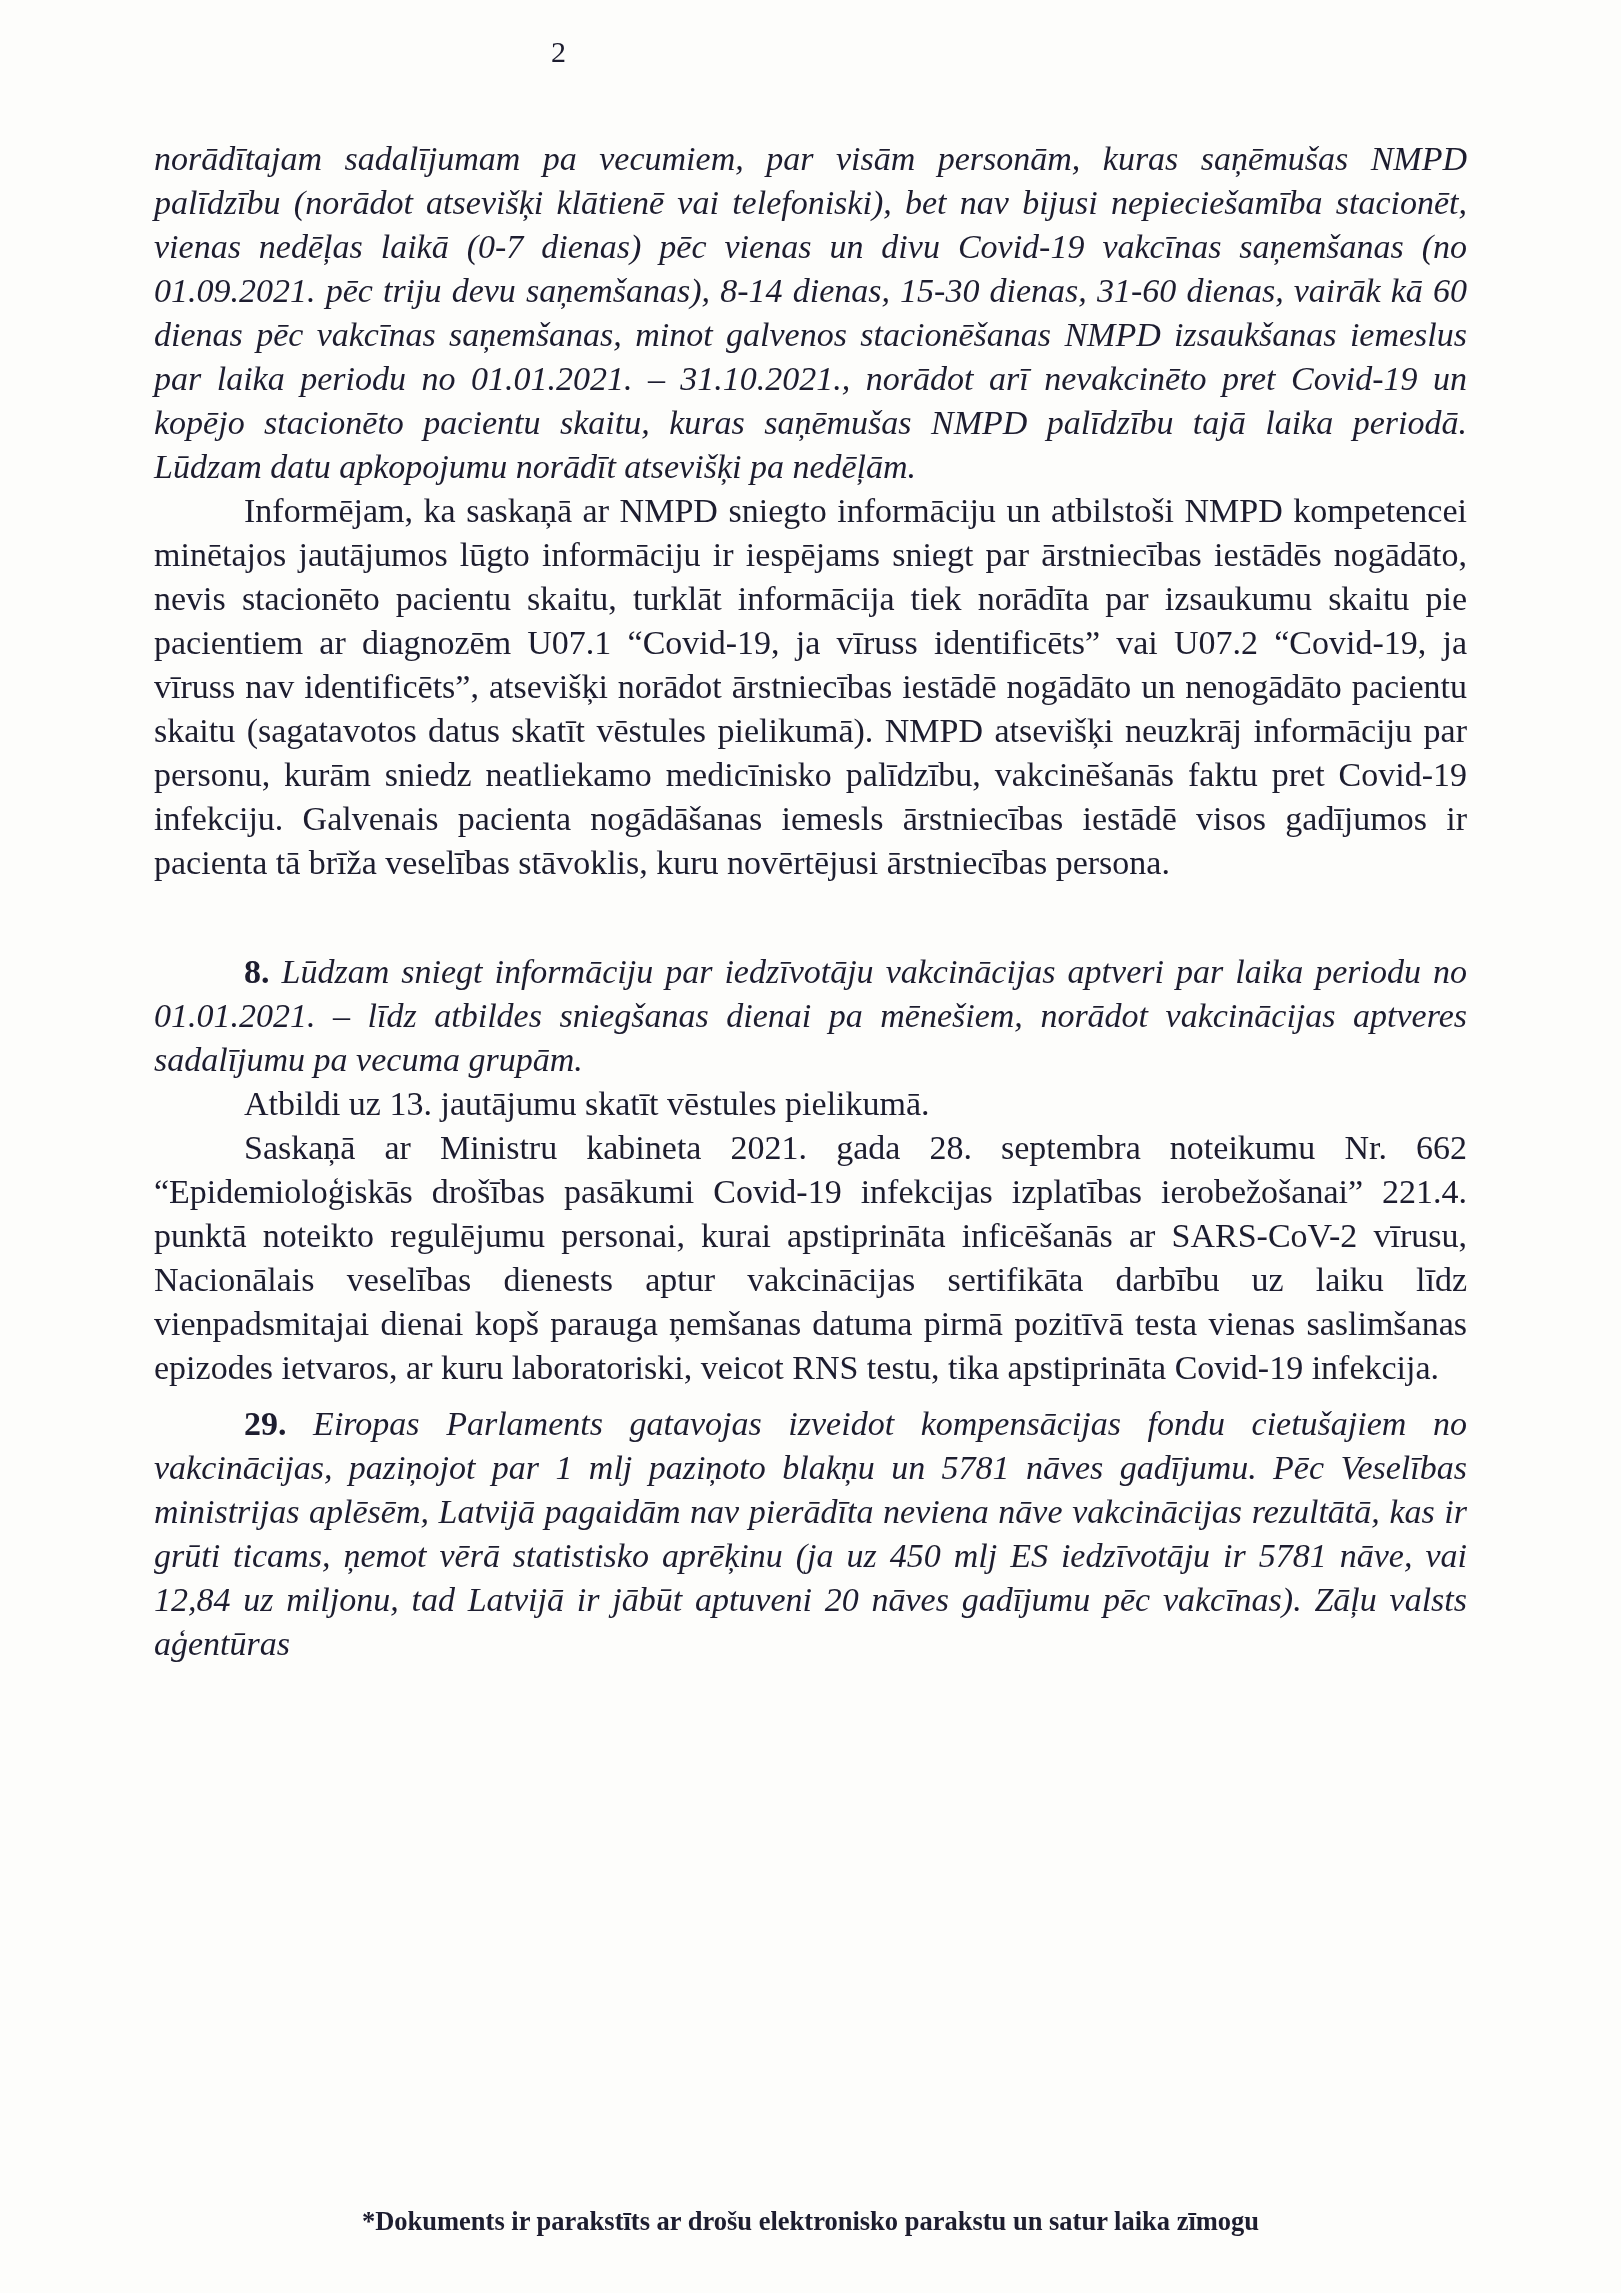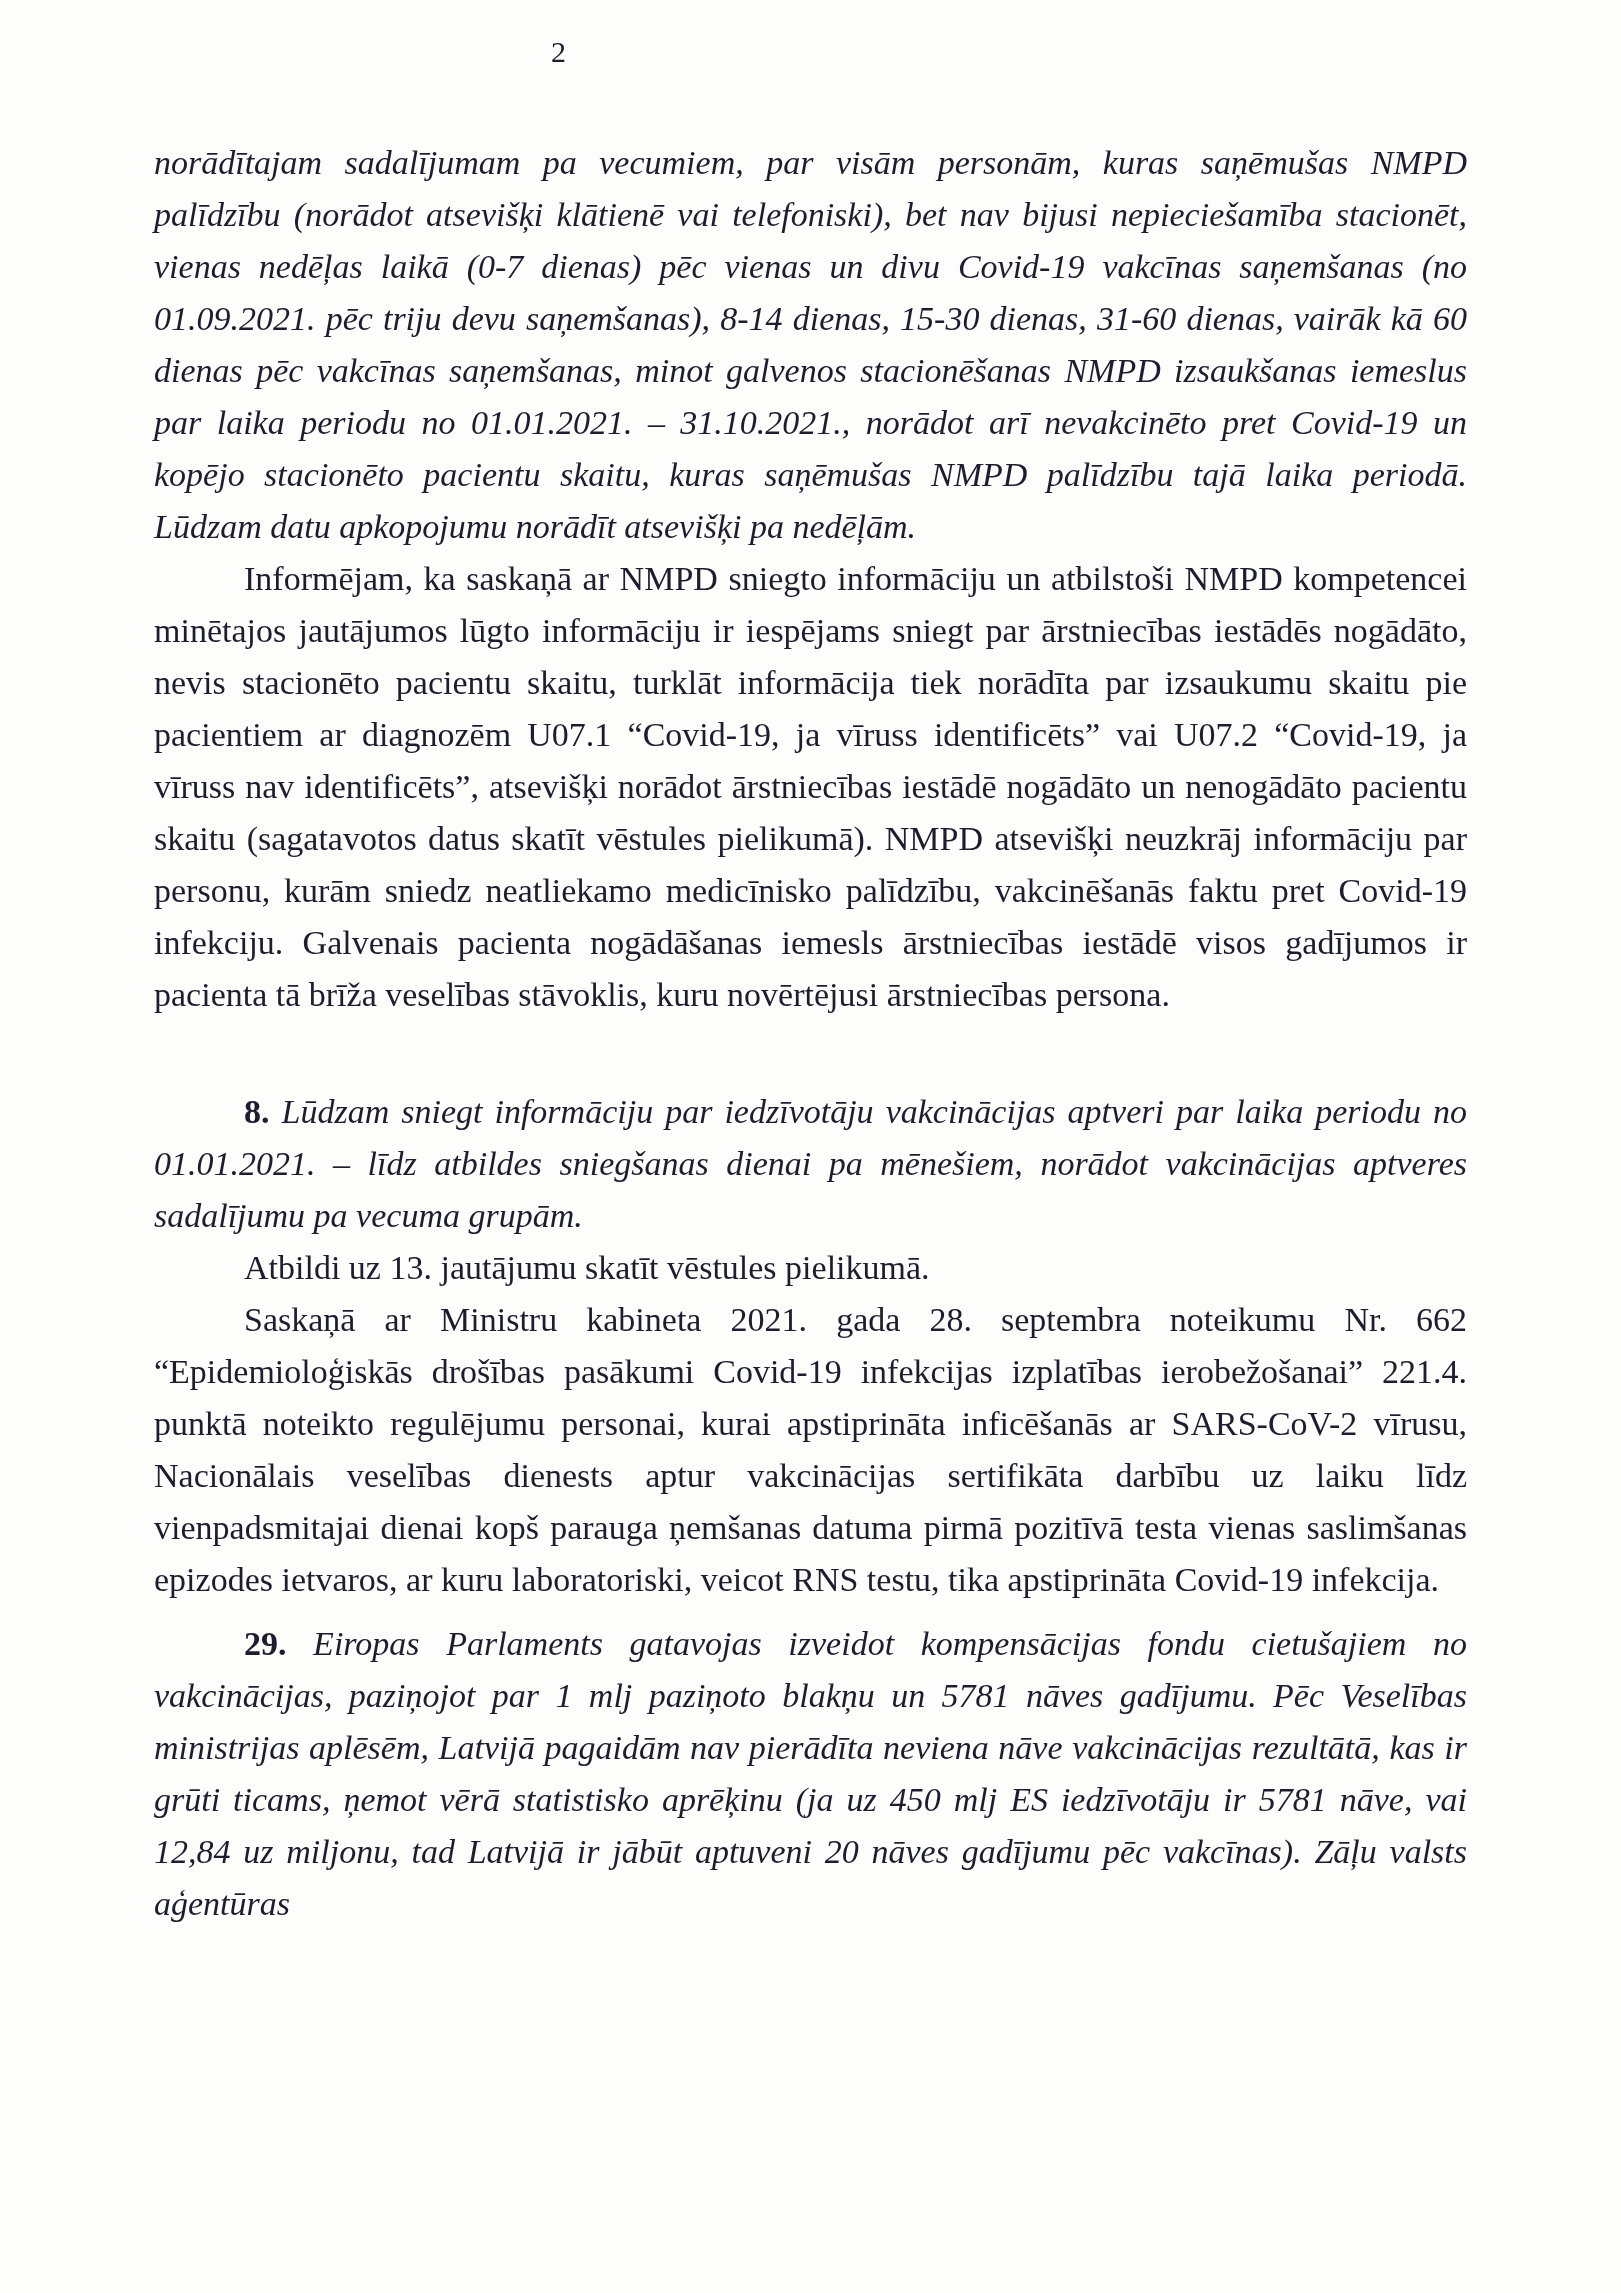--- a/index.html
+++ b/index.html
@@ -22,21 +22,21 @@
     font-size: 30px;
     line-height: 1;
   }
 
   .content {
     position: absolute;
     top: 137px;
     left: 154px;
     width: 1313px;
     font-size: 34px;
-    line-height: 52px;
+    line-height: 44px;
     text-align: justify;
   }
 
   .para { margin: 0; }
   .indent { text-indent: 90px; }
   .italic { font-style: italic; }
   .num { font-weight: bold; font-style: normal; }
   .underline { text-underline-offset: 3.9px; }
 
   .gap-large { margin-top: 65px; }
@@ -70,15 +70,16 @@
 
     <p class="para indent">Atbildi uz 13. jautājumu skatīt vēstules pielikumā.</p>
 
 
     <p class="para indent">Saskaņā ar Ministru kabineta 2021. gada 28. septembra noteikumu Nr. 662 “Epidemioloģiskās drošības pasākumi Covid-19 infekcijas izplatības ierobežošanai” 221.4. punktā noteikto regulējumu personai, kurai apstiprināta inficēšanās ar SARS-CoV-2 vīrusu, Nacionālais veselības dienests aptur vakcinācijas sertifikāta darbību uz laiku līdz vienpadsmitajai dienai kopš parauga ņemšanas datuma pirmā pozitīvā testa vienas saslimšanas epizodes ietvaros, ar kuru laboratoriski, veicot RNS testu, tika apstiprināta Covid-19 infekcija.</p>
 
     <p class="para indent gap-small"><span class="num">29.</span><span class="italic"> Eiropas Parlaments </span><span class="italic underline">gatavojas izveidot kompensācijas fondu</span><span class="italic"> cietušajiem no vakcinācijas, paziņojot par 1 mlj paziņoto blakņu un 5781 nāves gadījumu. Pēc Veselības ministrijas aplēsēm, Latvijā pagaidām nav pierādīta neviena nāve vakcinācijas rezultātā, kas ir grūti ticams, ņemot vērā statistisko aprēķinu (ja uz 450 mlj ES iedzīvotāju ir 5781 nāve, vai 12,84 uz miljonu, tad Latvijā ir jābūt aptuveni 20 nāves gadījumu pēc vakcīnas). Zāļu valsts aģentūras</span></p>
 
   </main>
 
+  <footer class="footer">*Dokuments ir parakstīts ar drošu elektronisko parakstu un satur laika zīmogu</footer>
 
 </div>
 
 
 </body></html>

